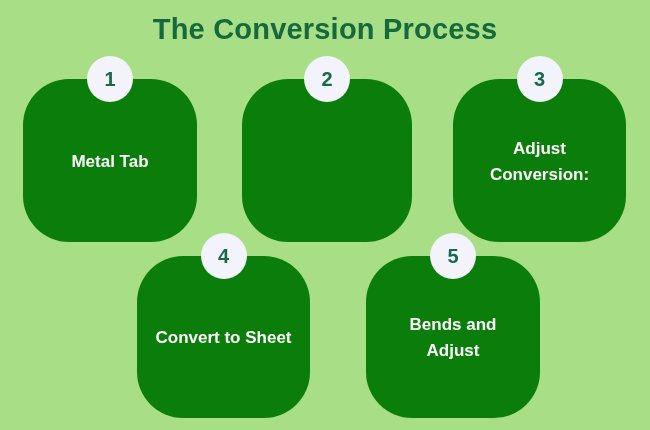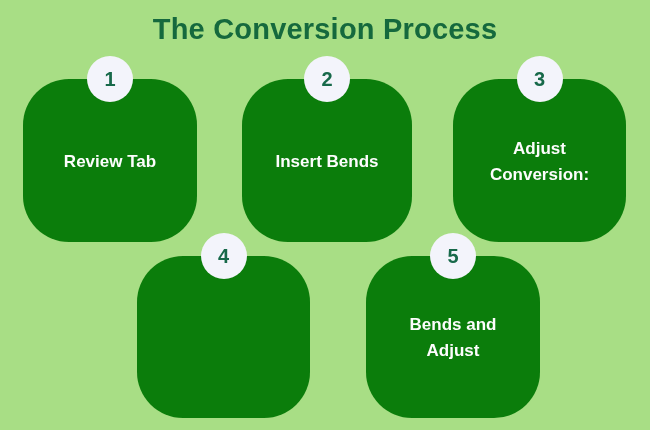--- a/index.html
+++ b/index.html
@@ -83,49 +83,46 @@
 
 <div class="canvas">
 
   <h1 class="page-title">The Conversion Process</h1>
 
   <div class="card card-1">
     <div class="badge">
       <span>1</span>
     </div>
     <div class="card-label">
-      <div class="line">Review Tab</div>
+      <div class="line">Metal Tab</div>
     </div>
   </div>
 
   <div class="card card-2">
     <div class="badge">
       <span>2</span>
-    </div>
-    <div class="card-label">
-      <div class="line">Insert Bends</div>
-      <div class="line"></div>
     </div>
   </div>
 
   <div class="card card-3">
     <div class="badge">
       <span>3</span>
     </div>
     <div class="card-label">
       <div class="line">Adjust</div>
       <div class="line">Conversion:</div>
     </div>
   </div>
 
   <div class="card card-4">
     <div class="badge">
       <span>4</span>
     </div>
     <div class="card-label">
+      <div class="line">Convert to Sheet</div>
     </div>
   </div>
 
   <div class="card card-5">
     <div class="badge">
       <span>5</span>
     </div>
     <div class="card-label">
       <div class="line">Bends and</div>
       <div class="line">Adjust</div>

